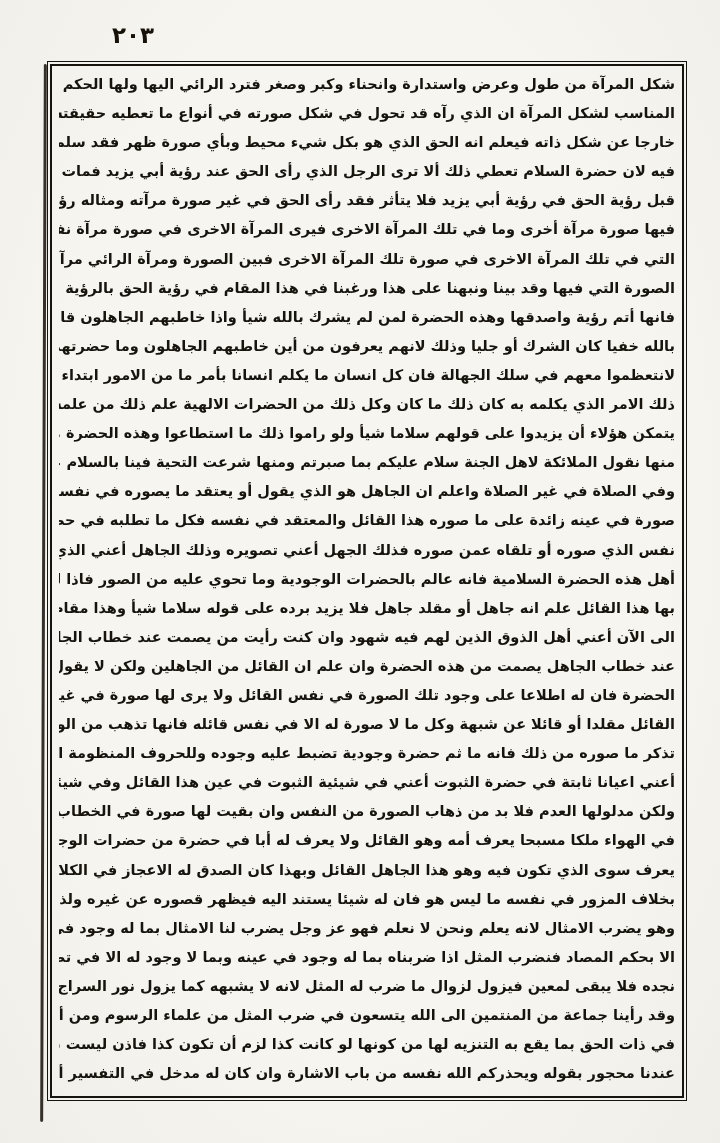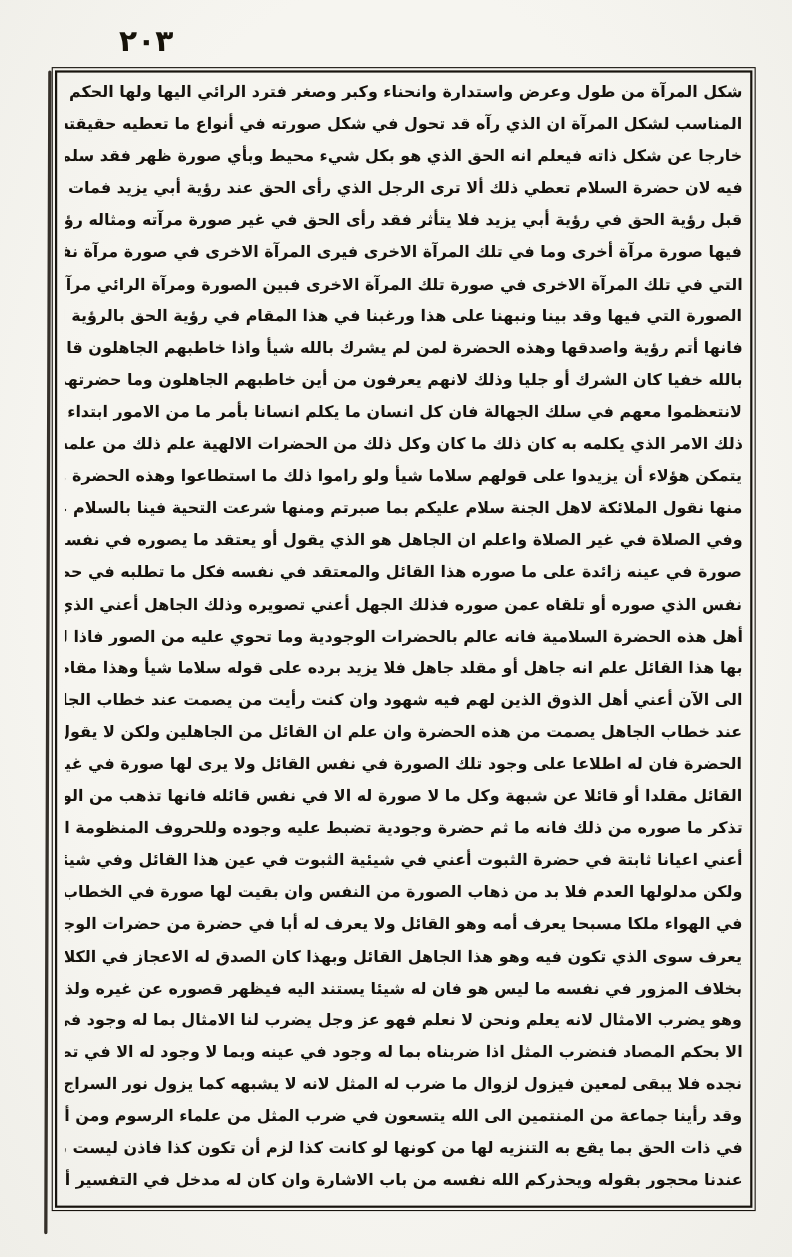--- a/index.html
+++ b/index.html
@@ -12,21 +12,21 @@
   .page {
     position: relative;
     width: 720px; height: 1143px;
     background:
       radial-gradient(ellipse at 50% 45%, #f6f5f0 60%, #efeee8 100%);
   }
   .page-number {
     position: absolute;
     top: 22px; left: 98px; width: 70px;
     text-align: center;
-    font-size: 27px;
+    font-size: 23px;
     font-weight: 700;
     color: #161209;
     letter-spacing: 2px;
   }
   .page-edge-artifact {
     position: absolute;
     left: 42px; top: 64px;
     width: 3px; height: 1058px;
     background: #201b14;
     border-radius: 2px;

